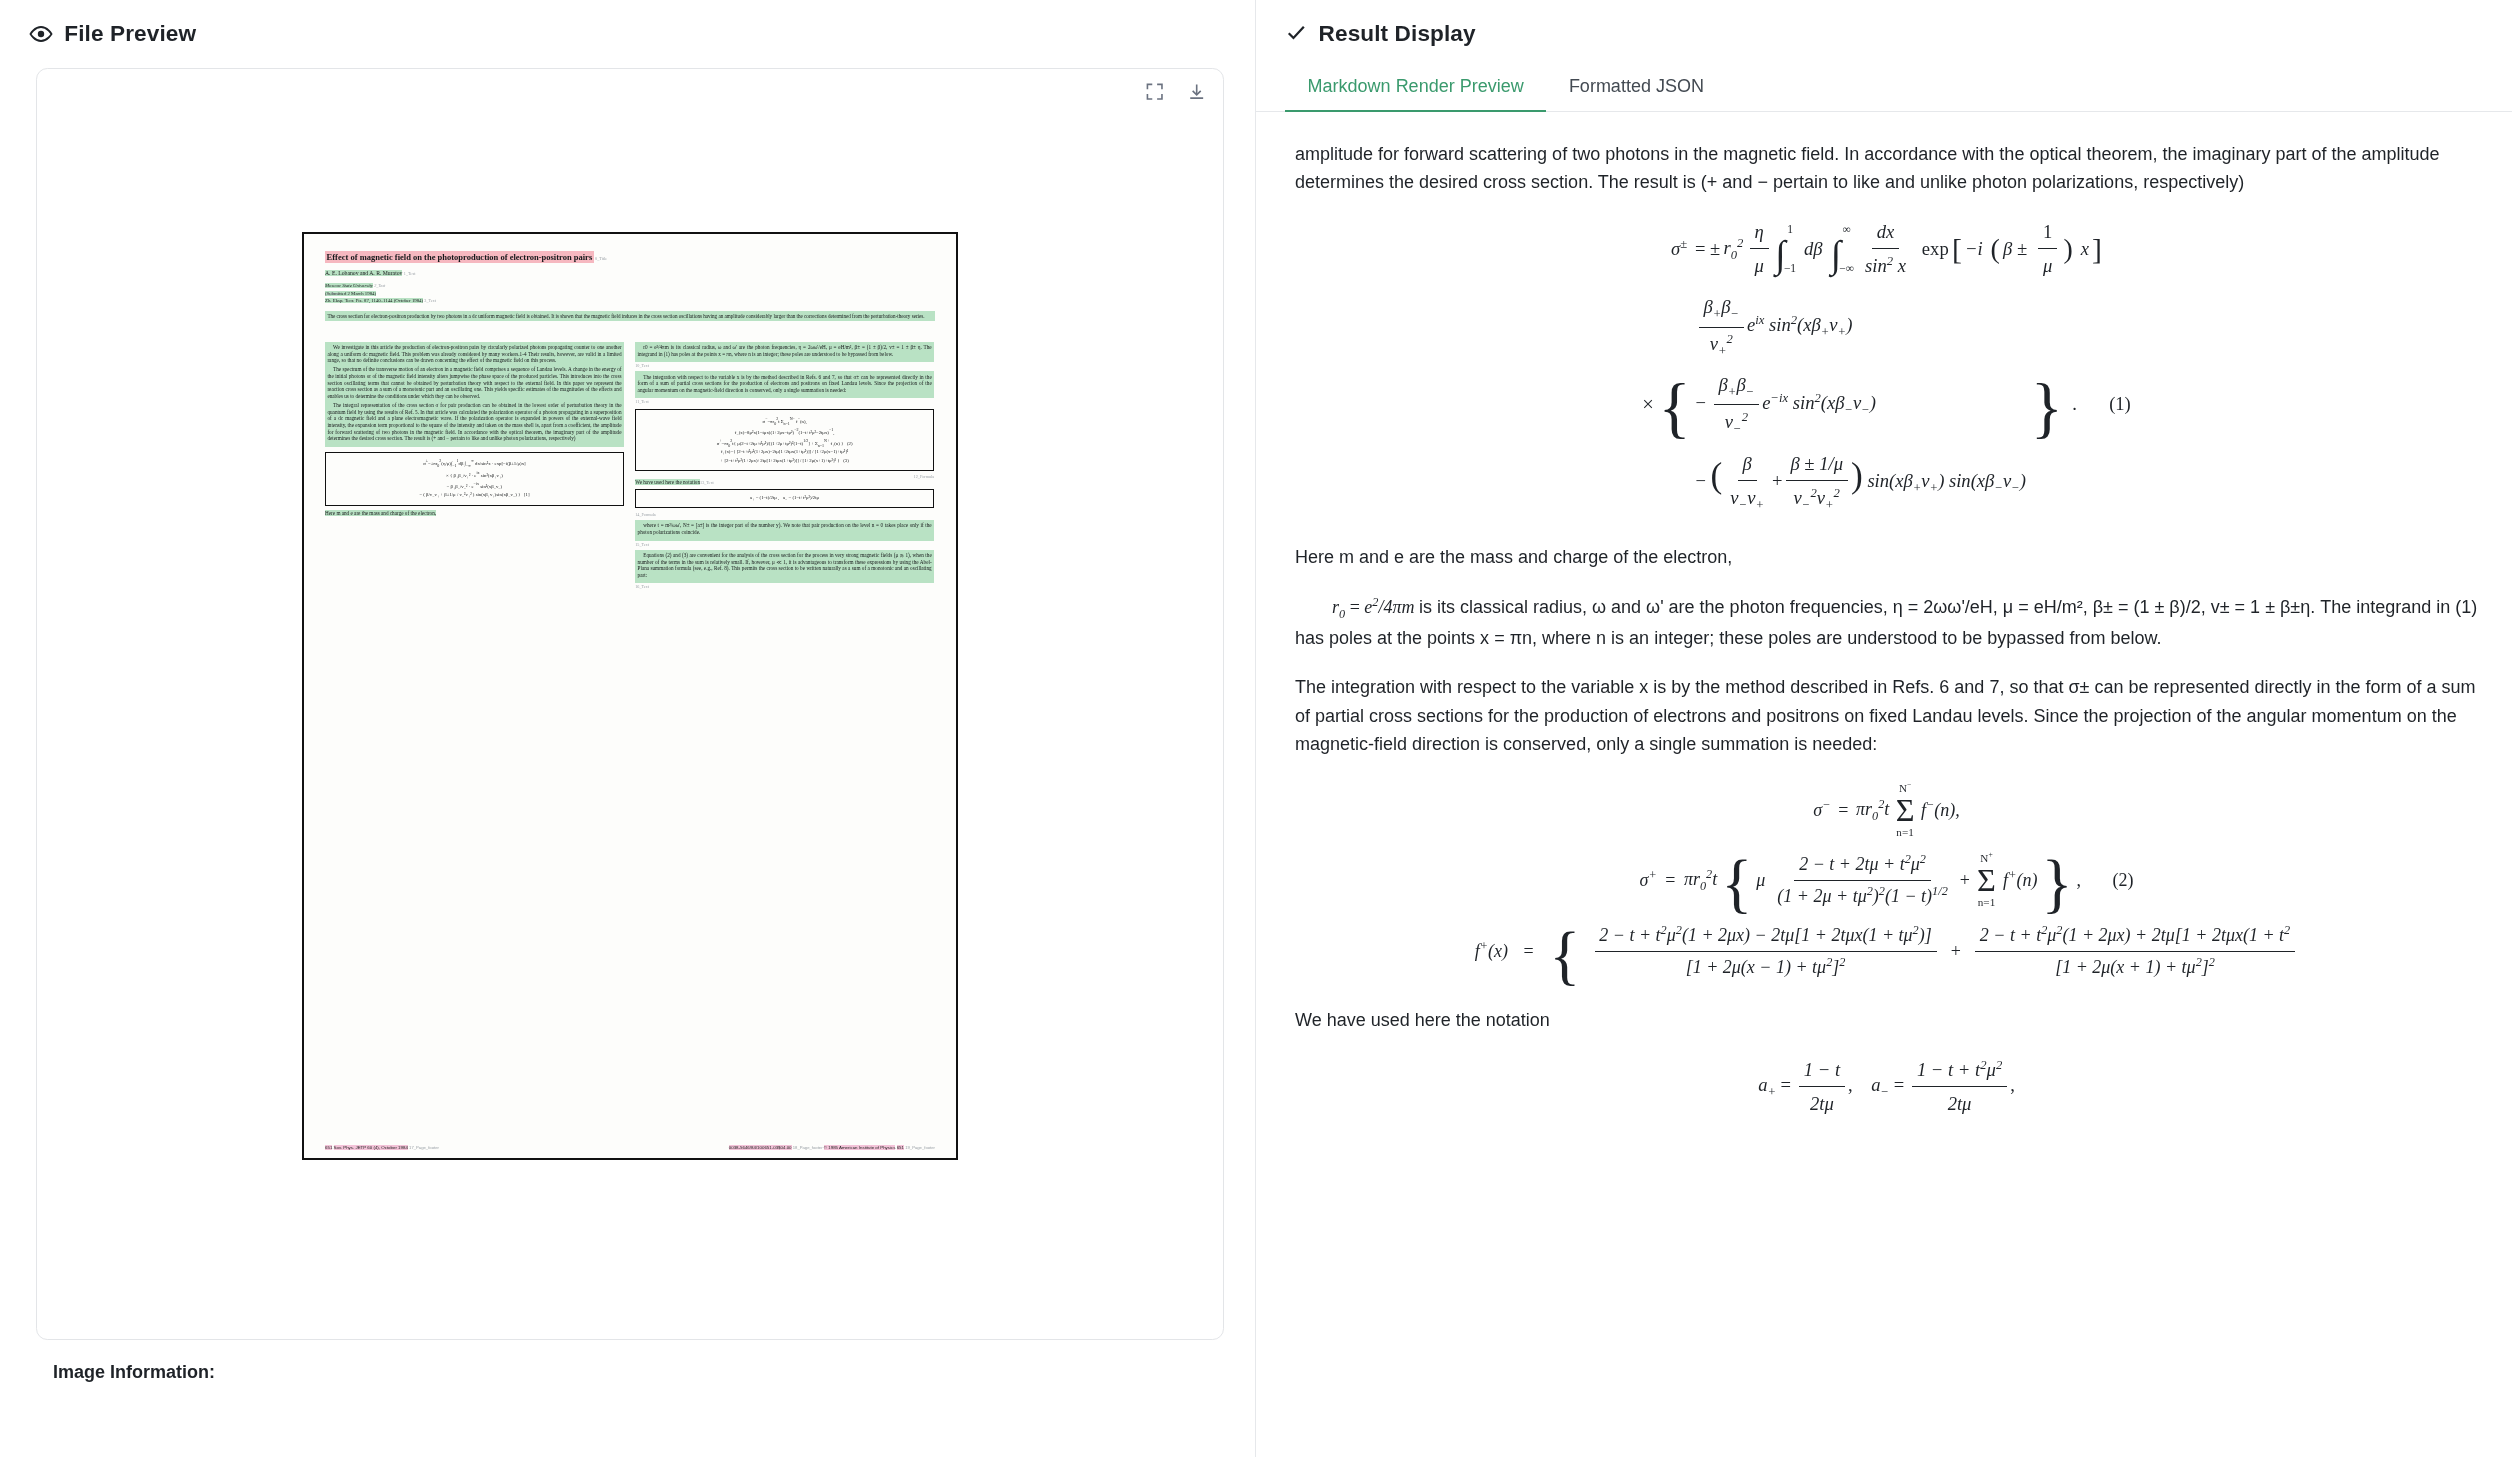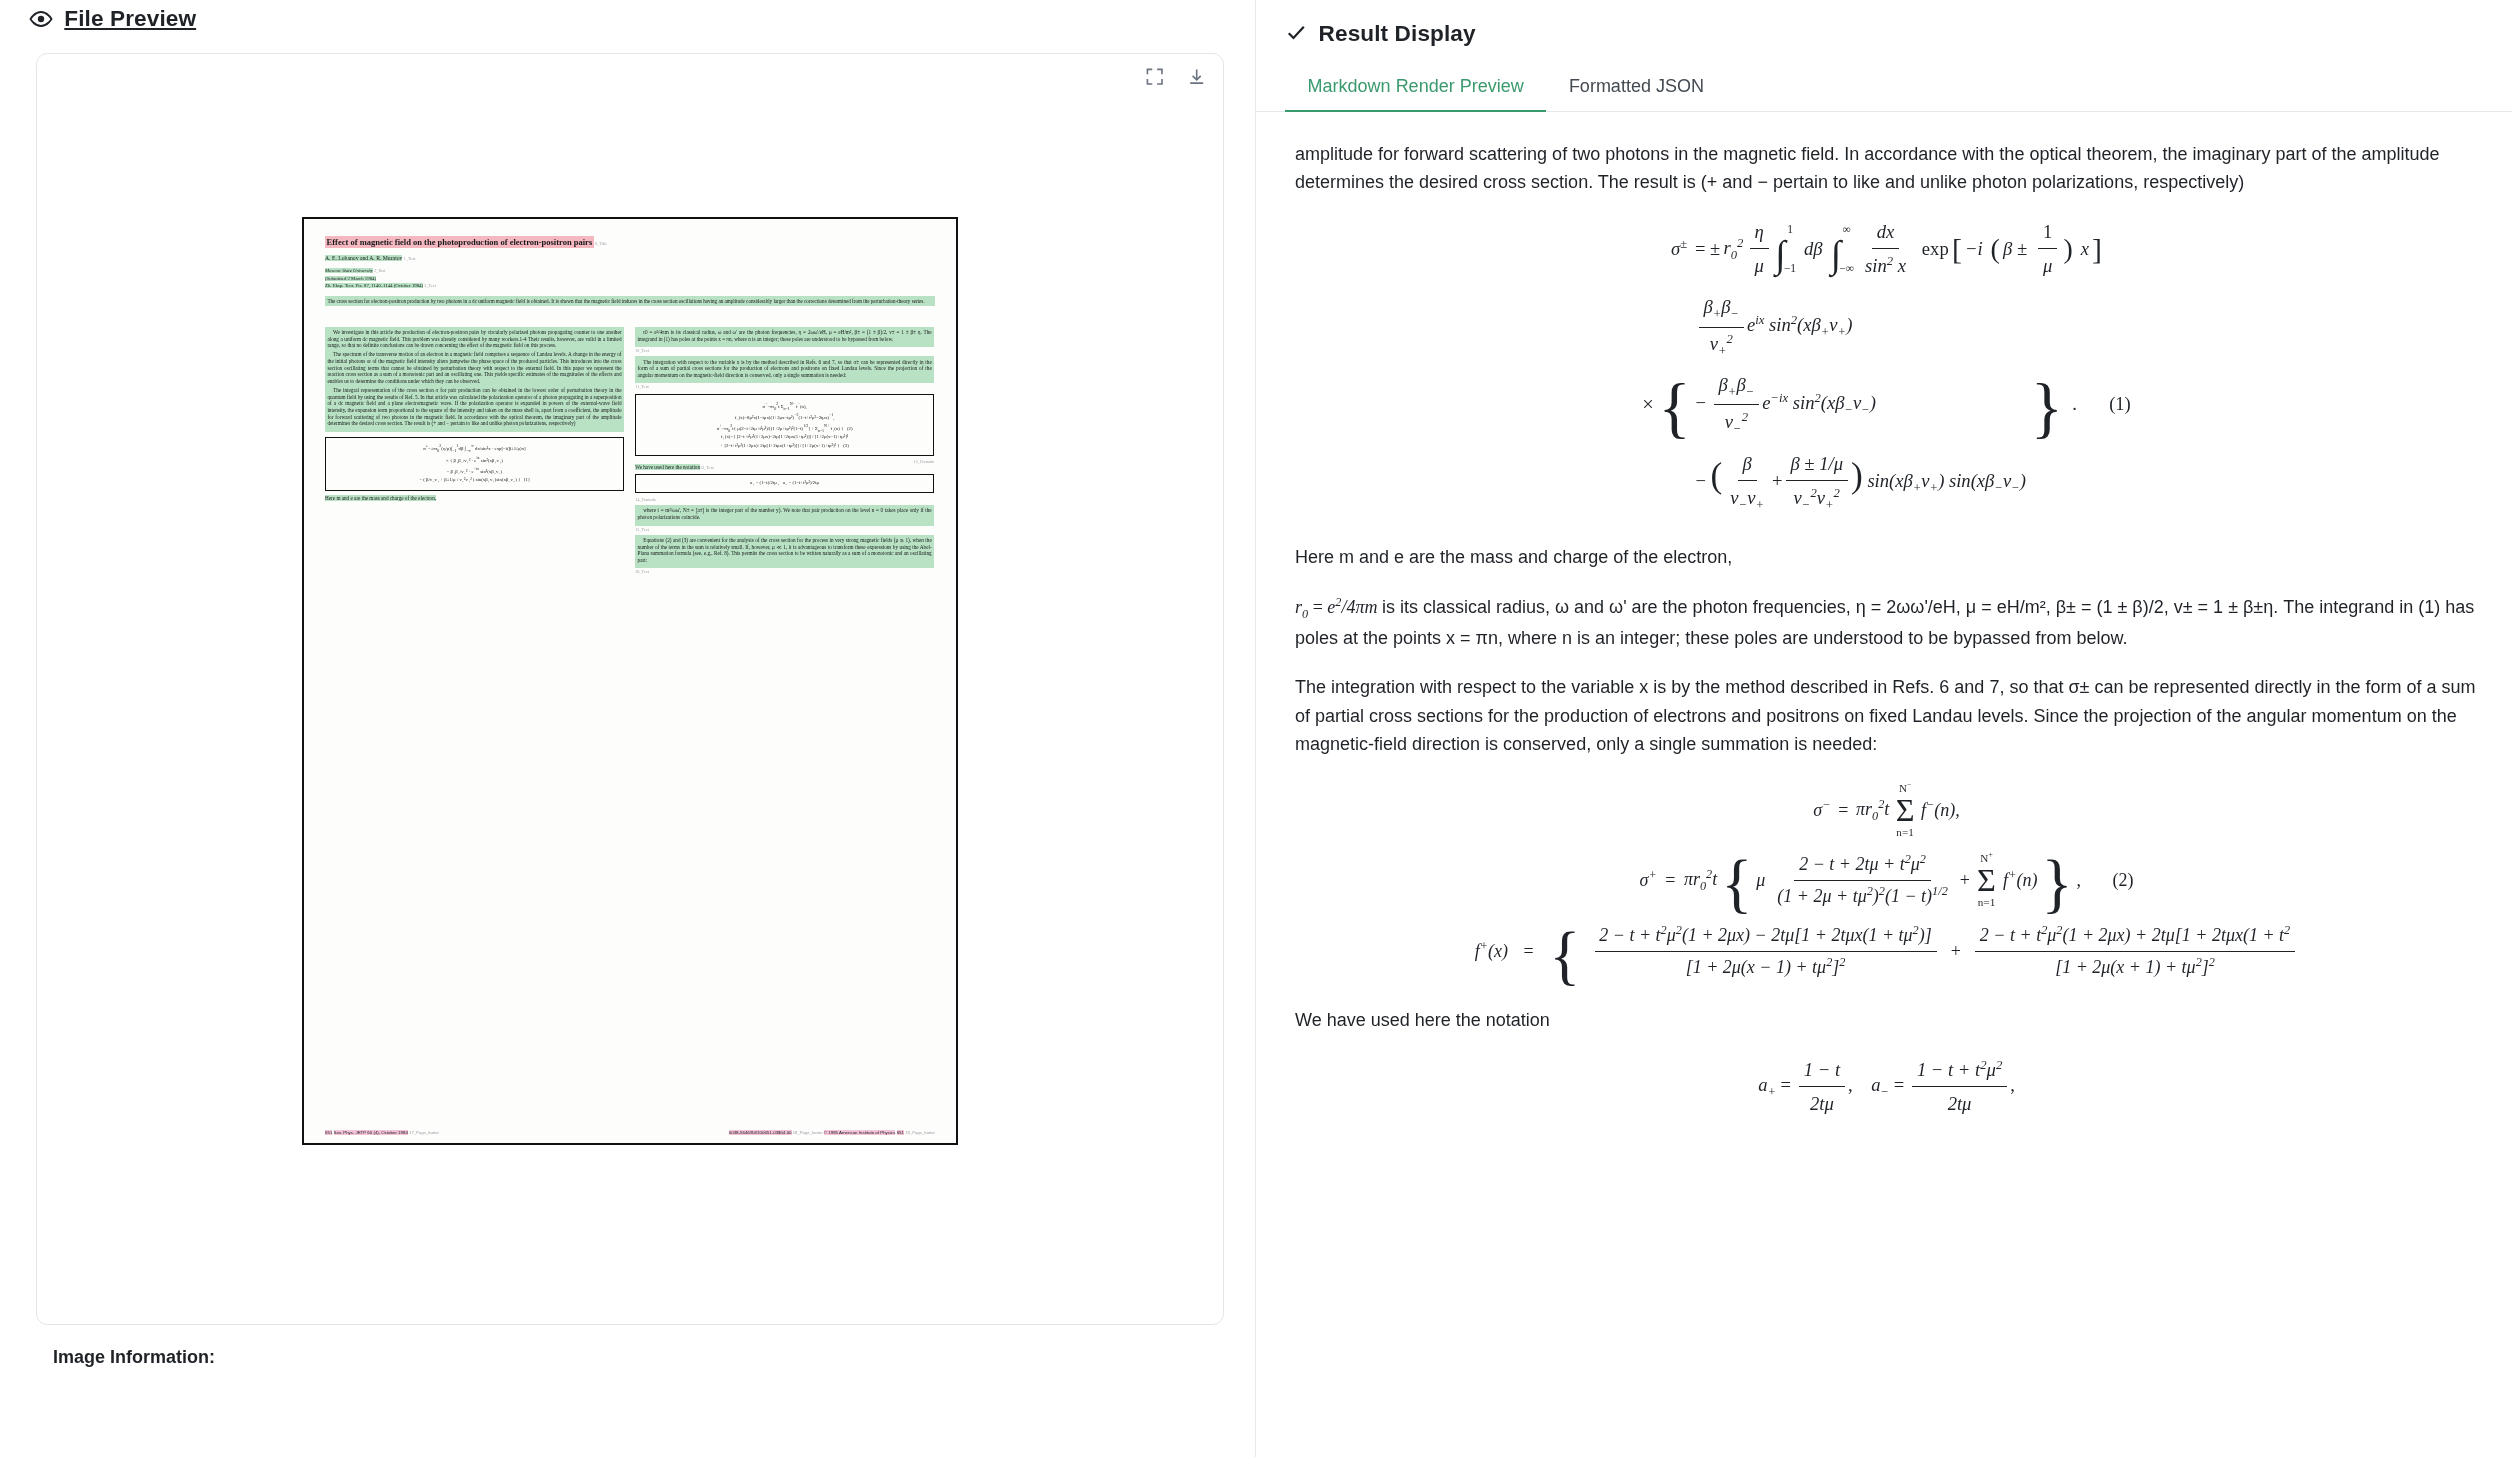--- a/index.html
+++ b/index.html
@@ -23,22 +23,21 @@
     height: 100%;
     border-right: 0.8px solid #e6e8eb;
     display: flex;
     flex-direction: column;
     background: #ffffff;
   }
   .pane-header {
     display: flex;
     align-items: center;
     gap: 11.3px;
-    padding: 6px 29px 16px 29px;
-    text-decoration: underline;
+    padding: 21px 29px 16px 29px;
   }
   .pane-header .ic { width: 24px; height: 24px; display:inline-block; }
   .pane-title {
     font-size: 22.6px;
     font-weight: bold;
     color: #1f2328;
     letter-spacing: 0.1px;
   }
   .preview-card {
     margin: 4.8px 31px 0 36px;
@@ -172,21 +171,21 @@
   .frac .den { padding: 1.6px 4.8px 0 4.8px; }
   .sup { font-size: .68em; vertical-align: super; }
   .sub { font-size: .68em; vertical-align: sub; }
   .bigint { font-size: 2.05em; line-height: 0; position: relative; top: 4.8px; font-family: "Liberation Serif", serif; }
   .brace { font-size: 3.6em; line-height: 0; font-family: "Liberation Serif", serif; position: relative; top: 3.2px;}
   .eqnum { display: inline-block; margin-left: 27.4px; font-family: "Liberation Serif", serif; }
   .stack { display: inline-flex; flex-direction: column; align-items: flex-start; vertical-align: middle; }
   .stack > div { padding: 4px 0; white-space: nowrap; }
   .limits { display:inline-flex; flex-direction:column; align-items:center; vertical-align:middle; font-size:.62em; }
   .limits .mid { font-size: 2.9em; line-height: .8; }
-  .inline-math { font-family: "Liberation Serif", serif; }
+  .inline-math { font-family: "Liberation Serif", serif; margin-left: 37px; }
 </style>
 </head>
 <body>
 
 <div class="app">
 
   <div class="left-pane">
 
     <div class="pane-header">
       <span class="ic">

